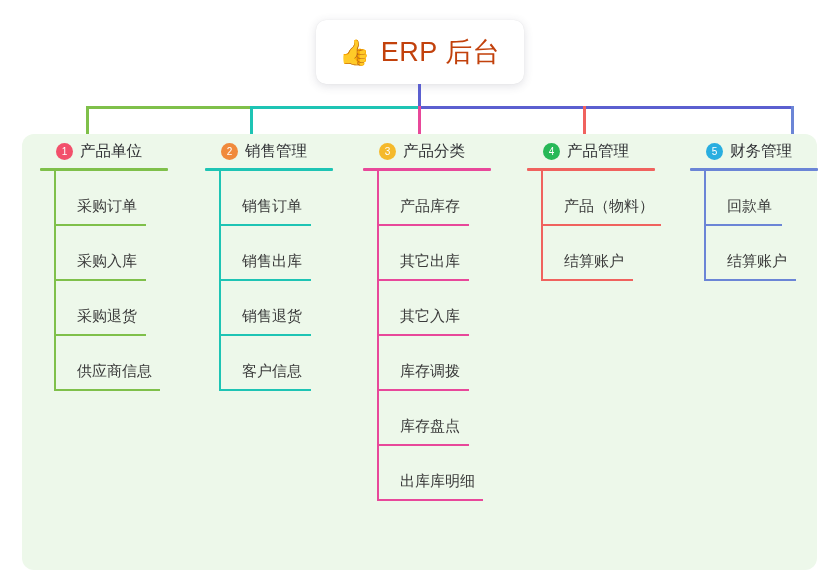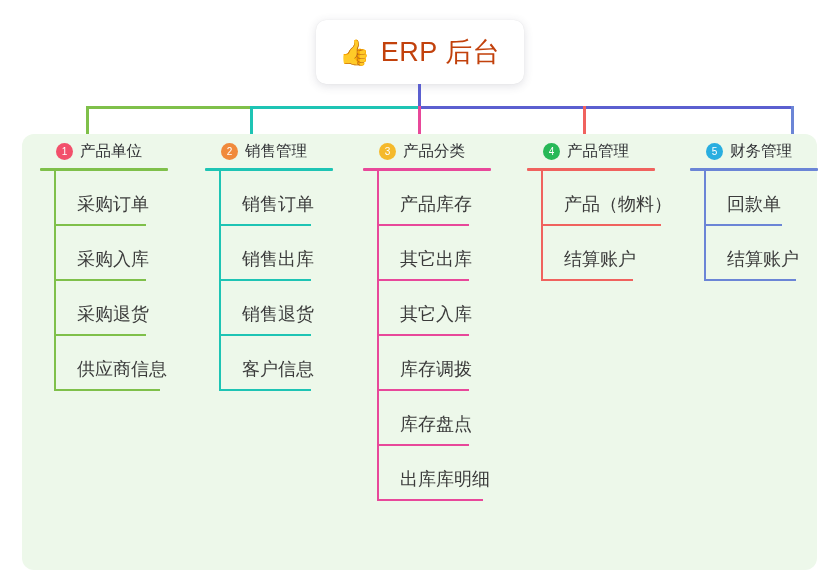--- a/index.html
+++ b/index.html
@@ -141,21 +141,21 @@
   .leaf {
     position: relative;
     height: 55px;
     box-sizing: border-box;
     margin-left: 14px;
   }
   .leaf-label {
     position: absolute;
     left: 23px;
     bottom: 10px;
-    font-size: 18px;
+    font-size: 15px;
     color: #3b3b3b;
     white-space: nowrap;
   }
   .leaf-rule {
     position: absolute;
     left: 0;
     bottom: 0;
     height: 2px;
   }
 </style>

